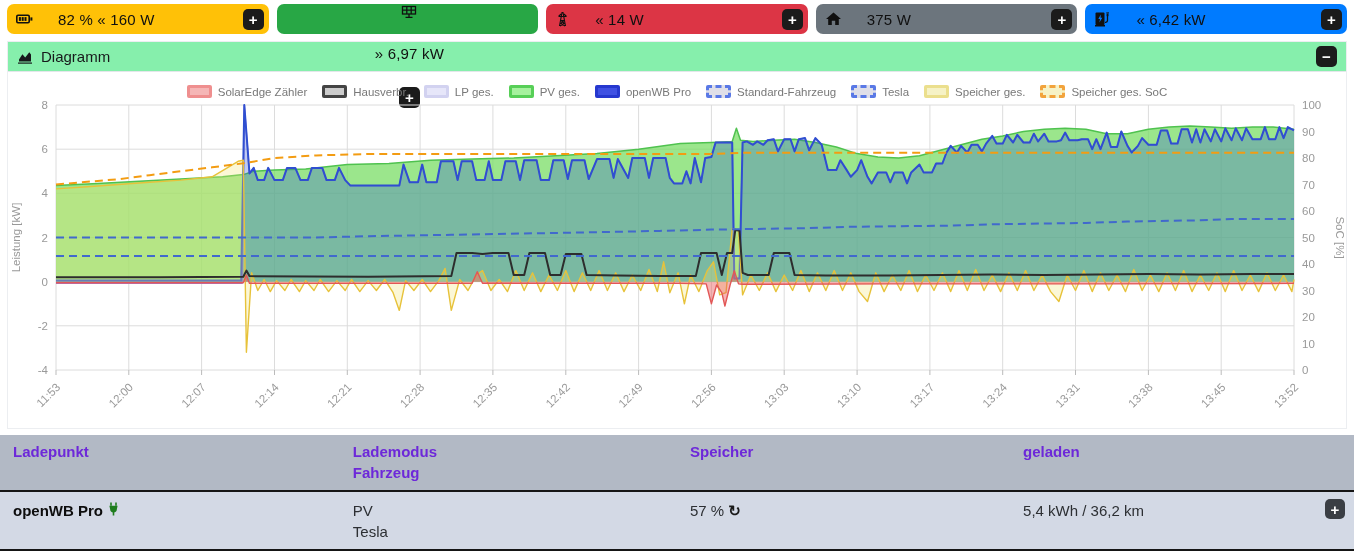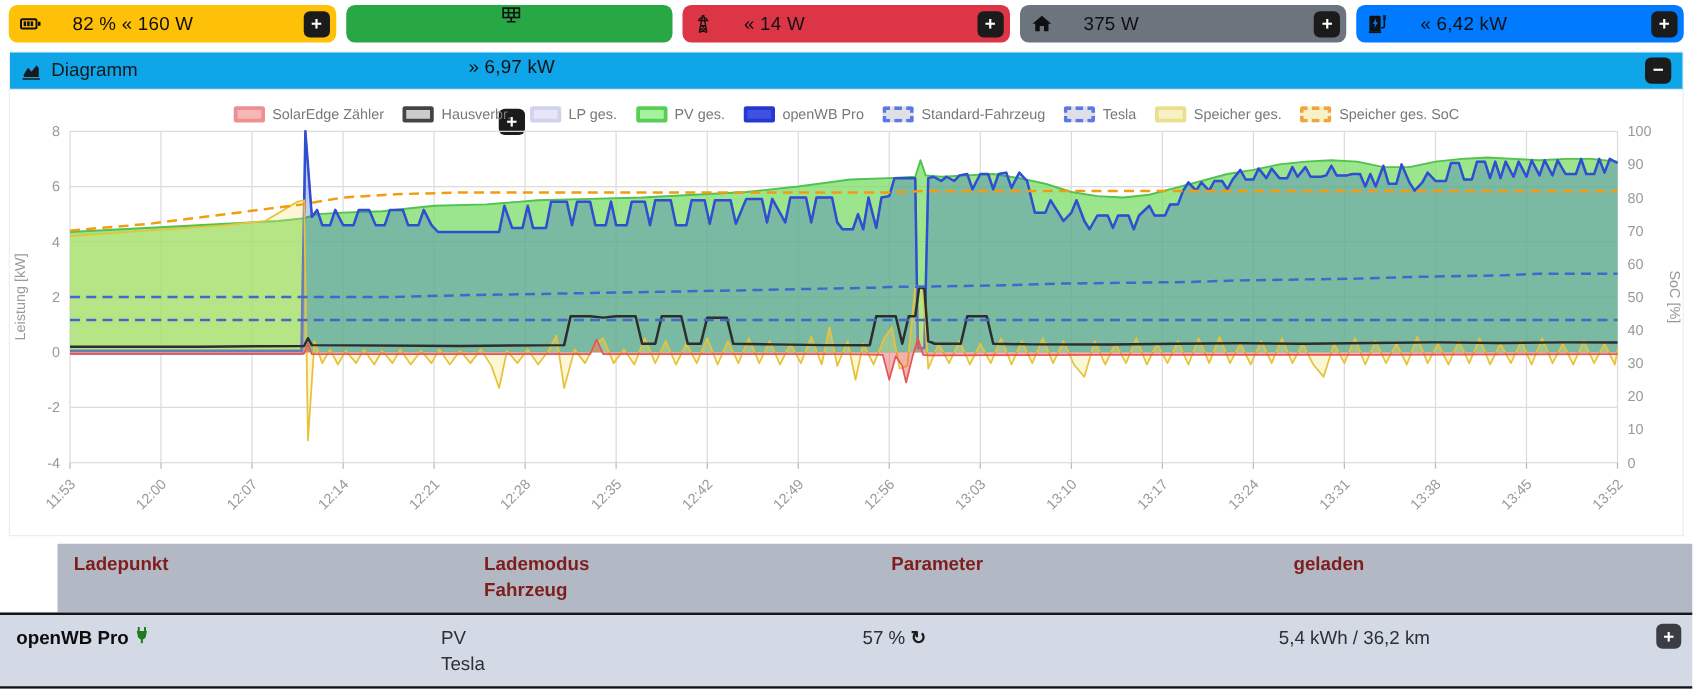--- a/index.html
+++ b/index.html
@@ -11,33 +11,33 @@
            gap:25px; padding:0 5px 0 9px; font-size:15px; color:#101010; cursor:pointer;
            font-family:inherit; }
   .b-ico { display:flex; align-items:center; }
   .b-ico svg { display:block; }
   .b-label { flex:1; text-align:left; white-space:nowrap; letter-spacing:.2px; }
   .sqbtn { width:21px; height:21px; background:#1b1b1b; color:#fff; border-radius:5px;
            display:flex; align-items:center; justify-content:center; font-size:15px;
            font-weight:bold; line-height:1; flex:0 0 auto; cursor:pointer; }
   
   .card { margin:3px 7px 0 7px; border:1px solid #eceef1; }
-  .card-header { height:30px; background:#0ea5e9; border-bottom:1px solid #e3e7ea;
+  .card-header { height:30px; background:#86efac; border-bottom:1px solid #e3e7ea;
                  display:flex; align-items:center; gap:8px; padding:0 9px; font-size:15px; color:#17191b; }
   .card-header .spacer { flex:1; }
   
   .legend { display:flex; justify-content:center; align-items:center; gap:15px;
             padding:13px 0 0 0; font-size:11.5px; color:#787878; flex-wrap:nowrap; }
   .lg-item { display:flex; align-items:flex-end; gap:6px; cursor:pointer; white-space:nowrap; }
   .lg-sw { width:25px; height:13px; border:3px solid #000; border-radius:2px; display:inline-block; }
   
   #chart { display:block; width:1338px; height:330px; }
   
   .cp-table { margin-top:6px; font-size:15px; }
-  .t-head { background:#b2b9c5; color:#7f1d1d; font-weight:bold;margin-left:46px; }
+  .t-head { background:#b2b9c5; color:#6d28d9; font-weight:bold; }
   .t-grid { display:grid; grid-template-columns:25.1% 24.9% 24.6% 25.4%; }
   .t-head .cell { padding:7px 8px 6px 13px; line-height:20px; }
   .t-row { background:#d3d9e5; border-top:2px solid #151515; border-bottom:2px solid #151515;
            color:#2c2f33; position:relative; }
   .t-row .cell { padding:8px 8px 7px 13px; line-height:21px; }
   .cp-name { font-weight:bold; color:#0d0d0d; display:flex; align-items:center; gap:5px; }
   .t-row .sqbtn { position:absolute; right:9px; top:7px; width:20px; height:20px; background:#3a3e44; }
   .refresh { font-size:15px; font-weight:bold; color:#1b1b1b; }
   .cell div { min-height:21px; }
 </style>
@@ -254,21 +254,21 @@
   <div class="t-head t-grid">
     <div class="cell">
       <div>Ladepunkt</div>
         <div></div>
     </div>
     <div class="cell">
       <div>Lademodus</div>
         <div>Fahrzeug</div>
     </div>
     <div class="cell">
-      <div>Parameter</div>
+      <div>Speicher</div>
     </div>
     <div class="cell">
       <div>geladen</div>
         <div></div>
     </div>
   </div>
   <div class="t-row t-grid">
     <div class="cell">
       <div class="cp-name">
         <span>openWB Pro</span>

